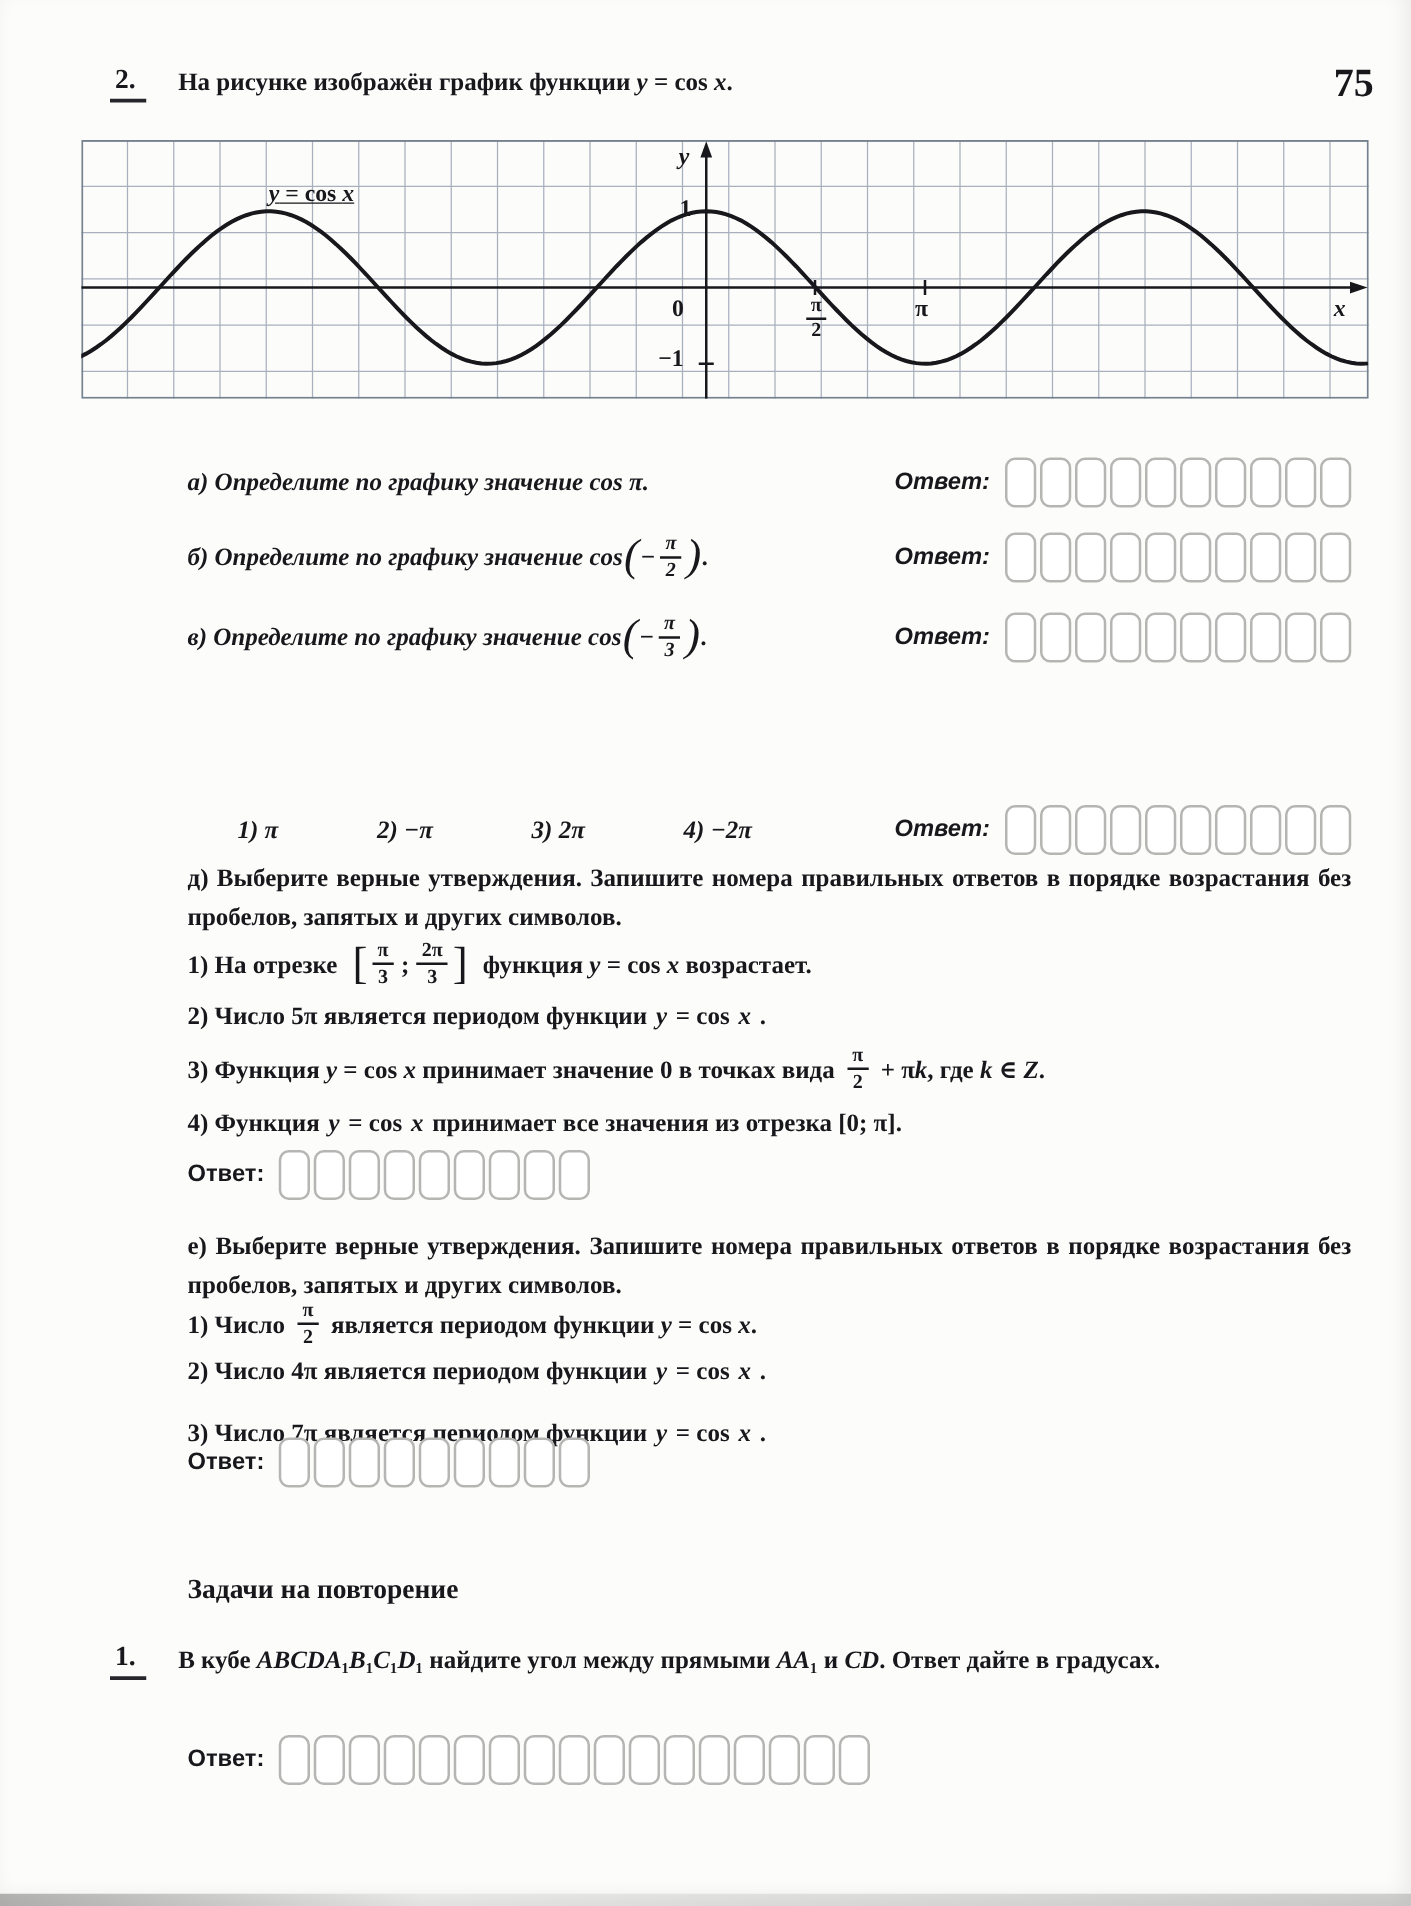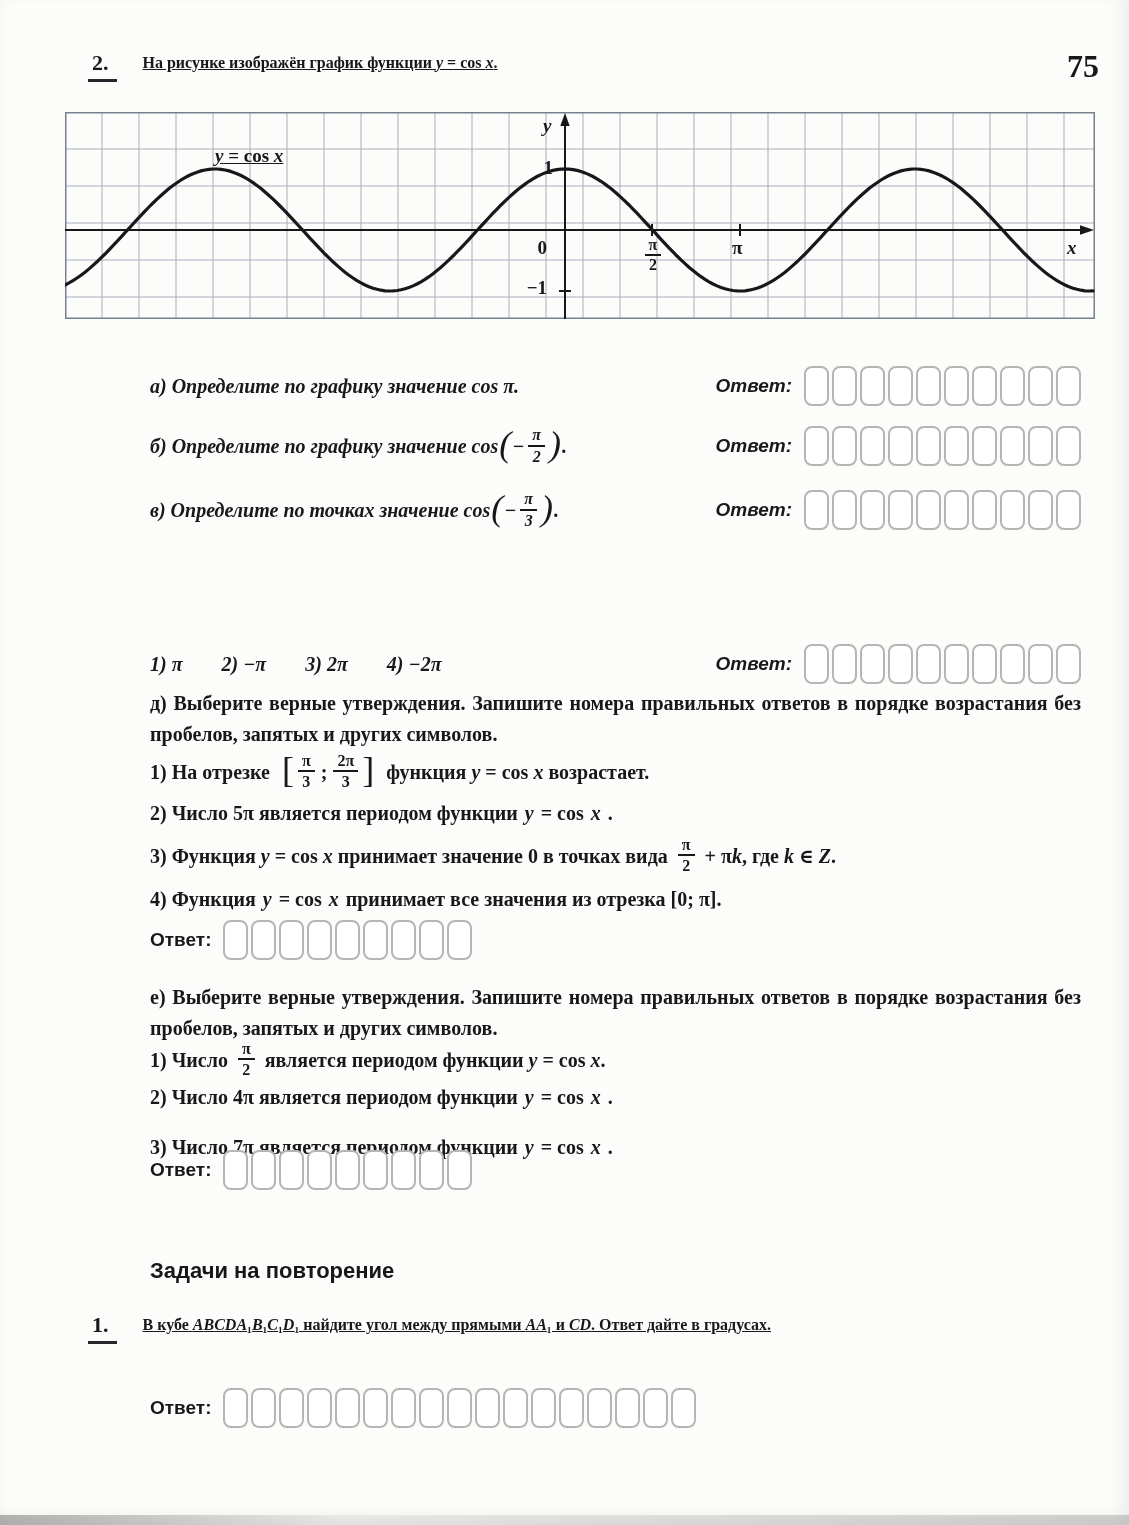--- a/index.html
+++ b/index.html
@@ -16,21 +16,21 @@
   }
   .abs{position:absolute;left:150px;right:48px;}
   i{font-style:italic;}
 
   
   .task-header{position:absolute;left:88px;right:48px;display:flex;gap:26px;align-items:flex-start;}
   .tasknum{
     font-weight:bold;font-size:22px;line-height:1.2;flex:0 0 auto;
     border-bottom:3px solid #26262c;padding:0 8px 3px 4px;
   }
-  .ttext{font-size:16px;font-weight:bold;line-height:1.6;text-align:justify;text-decoration:underline;}
+  .ttext{font-size:20px;font-weight:bold;line-height:1.6;text-align:justify;}
   .pagenum{position:absolute;top:48px;right:30px;font-weight:bold;font-size:32px;}
 
   
   .graph{position:absolute;left:65px;top:112px;width:1030px;height:207px;}
   .graph svg{display:block;}
   .gl{position:absolute;font-size:19px;font-weight:bold;line-height:1;}
   .curvelbl{left:150px;top:34px;text-decoration:underline;}
   .ylbl{left:478px;top:4px;}
   .xlbl{left:1002px;top:126px;}
   .one{left:460px;top:46px;width:28px;text-align:right;}
@@ -42,41 +42,41 @@
     font-size:16px;font-weight:bold;line-height:1.15;display:flex;flex-direction:column;align-items:center;
   }
   .gfrac .gn{border-bottom:2px solid #17171c;padding:0 4px;}
 
   
   .qrow{display:flex;align-items:center;justify-content:space-between;font-style:italic;}
   .qtext{font-size:20px;font-weight:bold;line-height:1.6;display:flex;align-items:center;flex-wrap:wrap;}
   .par{font-size:20px;font-weight:bold;line-height:1.55;text-align:justify;}
   .stmt{font-size:20px;font-weight:bold;line-height:1.5;display:flex;align-items:center;flex-wrap:wrap;column-gap:7px;}
   .opts{font-size:20px;font-weight:bold;}
-  .opts .opt{margin-right:34px;}
+  .opts .opt{margin-right:34px;margin-left:40px;}
 
   
   .ans{display:flex;align-items:center;gap:12px;flex:0 0 auto;}
   .ansrow{display:flex;align-items:center;gap:12px;}
   .anslbl{font-family:"Liberation Sans","DejaVu Sans",sans-serif;font-weight:bold;font-size:19px;text-align:right;}
   .cells{display:inline-flex;gap:3px;}
   .cell{width:25px;height:40px;border:2px solid #b5b5b3;border-radius:8px;background:#fff;box-sizing:border-box;}
 
   
   .mexp{display:inline-flex;align-items:center;margin:0 5px;gap:1px;}
   .frac{
     display:inline-flex;flex-direction:column;align-items:center;
     font-size:16px;line-height:1.15;font-weight:bold;margin:0 3px;
   }
   .frac .num{border-bottom:2px solid #17171c;padding:0 4px;}
   .frac .den{padding-top:1px;}
   .fsep{margin:0 2px;}
   .bp,.bk{font-size:36px;font-weight:normal;line-height:0.9;position:relative;top:-2px;}
 
-  .secheading{font-family:Liberation Sans, sans-serif;font-weight:bold;font-size:22px;}
+  .secheading{font-family:Liberation Serif, serif;font-weight:bold;font-size:22px;}
 </style>
 </head>
 <body>
 
 <div class="page">
 
   <div class="task-header" style="top:50px">
     <span class="tasknum">2.</span>
     <span class="ttext">На рисунке изображён график функции <i>y</i> = cos <i>x</i>.</span>
   </div>
@@ -188,21 +188,21 @@
           <span class="cell"></span>
           <span class="cell"></span>
           <span class="cell"></span>
           <span class="cell"></span>
         </span>
     </div>
   </div>
 
   <div class="qrow abs" style="top:490px">
     <div class="qtext">
-      <span>в) Определите по точках значение</span>
+      <span>в) Определите по графику значение</span>
       <span class="mexp">
         <span>cos</span>
           <span class="bp">(</span>
           <span>−</span>
           <span class="frac">
             <span class="num">π</span>
             <span class="den">3</span>
           </span>
           <span class="bp">)</span>
           <span>.</span>

